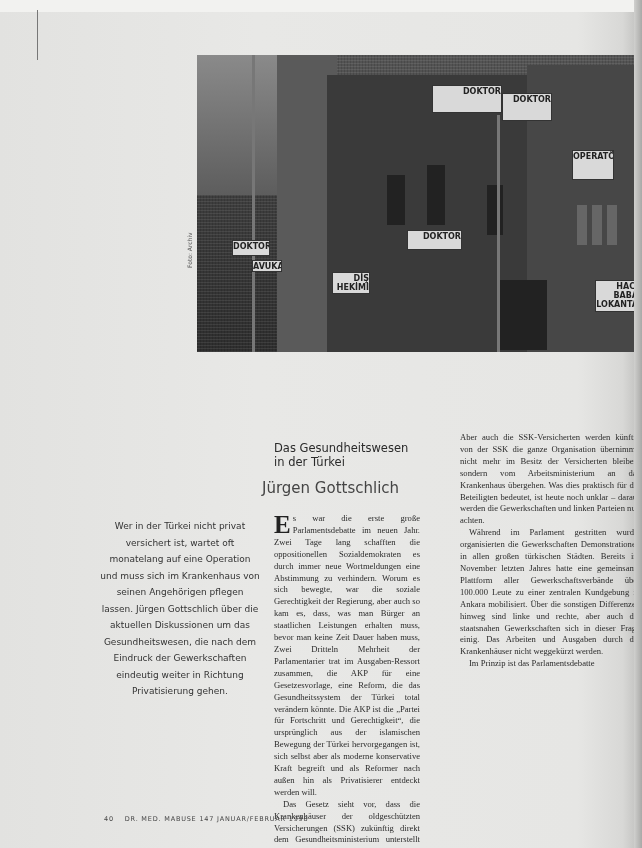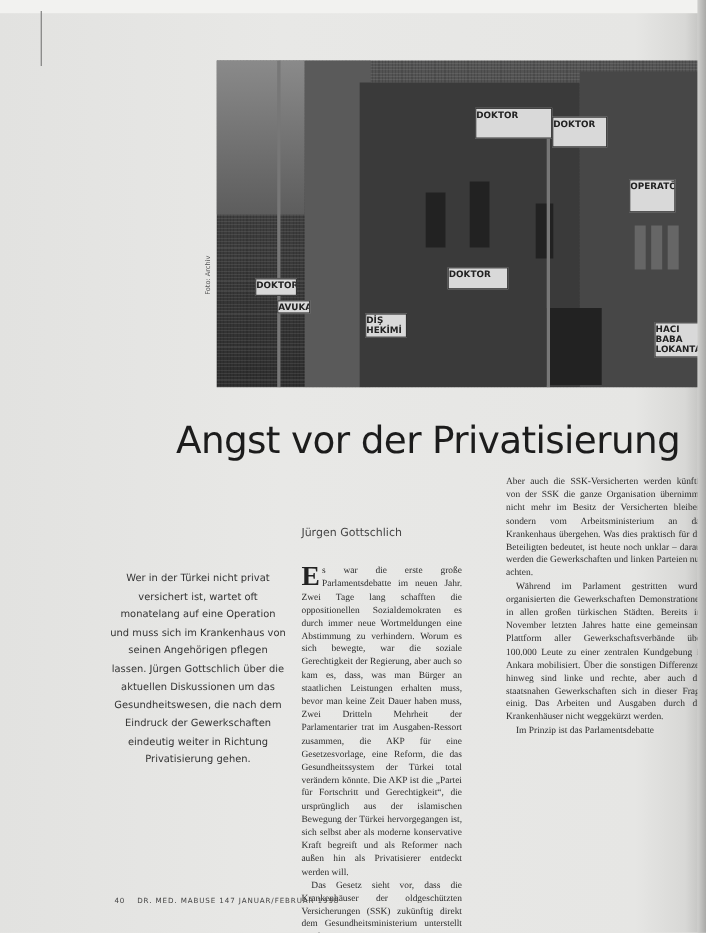--- a/index.html
+++ b/index.html
@@ -38,43 +38,43 @@
       background:
         repeating-linear-gradient(0deg, rgba(255,255,255,0.08) 0 1px, rgba(0,0,0,0) 1px 3px),
         repeating-linear-gradient(90deg, rgba(0,0,0,0.12) 0 1px, rgba(0,0,0,0) 1px 3px),
         linear-gradient(180deg, #555 0%, #3d3d3d 50%, #2e2e2e 100%);
     }
     .photo .bldg { position: absolute; background: #4a4a4a; }
     .photo .sky { position: absolute; left: 0; top: 0; width: 80px; height: 140px; background: linear-gradient(180deg,#8a8a8a,#5d5d5d); }
     .photo .sign {
       position: absolute; background: #d9d9d9; color: #222;
       font-family: "DejaVu Sans", sans-serif; font-weight: bold;
-      font-size: 8px; text-align: left; line-height: 9px;
-      border: 1px solid #333; overflow: hidden; padding-top: 1px; margin-top: 13px;
+      font-size: 8px; text-align: right; line-height: 9px;
+      border: 1px solid #333; overflow: hidden; padding-top: 1px;
     }
     .photo .win { position: absolute; background: #222; }
     .photo .pole { position: absolute; background: #777; width: 3px; }
     .photo-credit {
       position: absolute; left: 186px; top: 268px;
       font-family: "DejaVu Sans", sans-serif; font-size: 6px; color: #555;
       transform: rotate(-90deg); transform-origin: left top;
       white-space: nowrap;
     }
     .headline {
       position: absolute; left: 160px; top: 381px;
       font-family: "DejaVu Sans", sans-serif; font-size: 34px; color: #1c1c1c;
       letter-spacing: -0.6px; white-space: nowrap;
     }
     .subhead {
       position: absolute; left: 274px; top: 441px; width: 150px;
       font-family: "DejaVu Sans", sans-serif; font-size: 11.5px; line-height: 14px; color: #2a2a2a;
     }
     .author {
-      position: absolute; left: 274px; top: 479px;
-      font-family: "DejaVu Sans", sans-serif; font-size: 10px; color: #444;
+      position: absolute; left: 262px; top: 479px;
+      font-family: "DejaVu Sans", sans-serif; font-size: 15px; color: #444;
     }
     .teaser {
       position: absolute; left: 100px; top: 518px; width: 160px;
       font-family: "DejaVu Sans", sans-serif; font-size: 9px; line-height: 16.5px;
       color: #333; text-align: center;
     }
     .col {
       position: absolute; font-size: 8.6px; line-height: 11.9px; color: #2b2b2b;
       text-align: justify;
     }
@@ -122,22 +122,25 @@
     <div class="sign" style="left:305px;top:38px;width:50px;height:28px;">DOKTOR</div>
     <div class="sign" style="left:375px;top:95px;width:42px;height:30px;">OPERATÖR</div>
     <div class="sign" style="left:210px;top:175px;width:55px;height:20px;">DOKTOR</div>
     <div class="sign" style="left:55px;top:205px;width:30px;height:12px;">AVUKAT</div>
     <div class="sign" style="left:135px;top:217px;width:38px;height:22px;">DİŞ HEKİMİ</div>
     <div class="sign" style="left:398px;top:225px;width:44px;height:32px;">HACI BABA LOKANTA</div>
     <div class="sign" style="left:35px;top:185px;width:38px;height:16px;">DOKTOR</div>
   </div>
   <div class="photo-credit">Foto: Archiv</div>
 
-  <div class="headline">Angst vor der Privatisierung</div>
 
+  <div class="subhead">
+    <div>Das Gesundheitswesen</div>
+    <div>in der Türkei</div>
+  </div>
   <div class="author">Jürgen Gottschlich</div>
 
   <div class="teaser">Wer in der Türkei nicht privat versichert ist, wartet oft monatelang auf eine Operation und muss sich im Krankenhaus von seinen Angehörigen pflegen lassen. Jürgen Gottschlich über die aktuellen Diskussionen um das Gesundheitswesen, die nach dem Eindruck der Gewerkschaften eindeutig weiter in Richtung Privatisierung gehen.</div>
 
   <div class="col col-mid">
     <p class="first"><span class="dropcap">E</span><span>s war die erste große Parlamentsdebatte im neuen Jahr. Zwei Tage lang schafften die oppositionellen Sozialdemokraten es durch immer neue Wortmeldungen eine Abstimmung zu verhindern. Worum es sich bewegte, war die soziale Gerechtigkeit der Regierung, aber auch so kam es, dass, was man Bürger an staatlichen Leistungen erhalten muss, bevor man keine Zeit Dauer haben muss, Zwei Dritteln Mehrheit der Parlamentarier trat im Ausgaben-Ressort zusammen, die AKP für eine Gesetzesvorlage, eine Reform, die das Gesundheitssystem der Türkei total verändern könnte. Die AKP ist die „Partei für Fortschritt und Gerechtigkeit“, die ursprünglich aus der islamischen Bewegung der Türkei hervorgegangen ist, sich selbst aber als moderne konservative Kraft begreift und als Reformer nach außen hin als Privatisierer entdeckt werden will.</span></p>
     <p>Das Gesetz sieht vor, dass die Krankenhäuser der oldgeschützten Versicherungen (SSK) zukünftig direkt dem Gesundheitsministerium unterstellt werden.</p>
   </div>
 
   <div class="col col-right">

